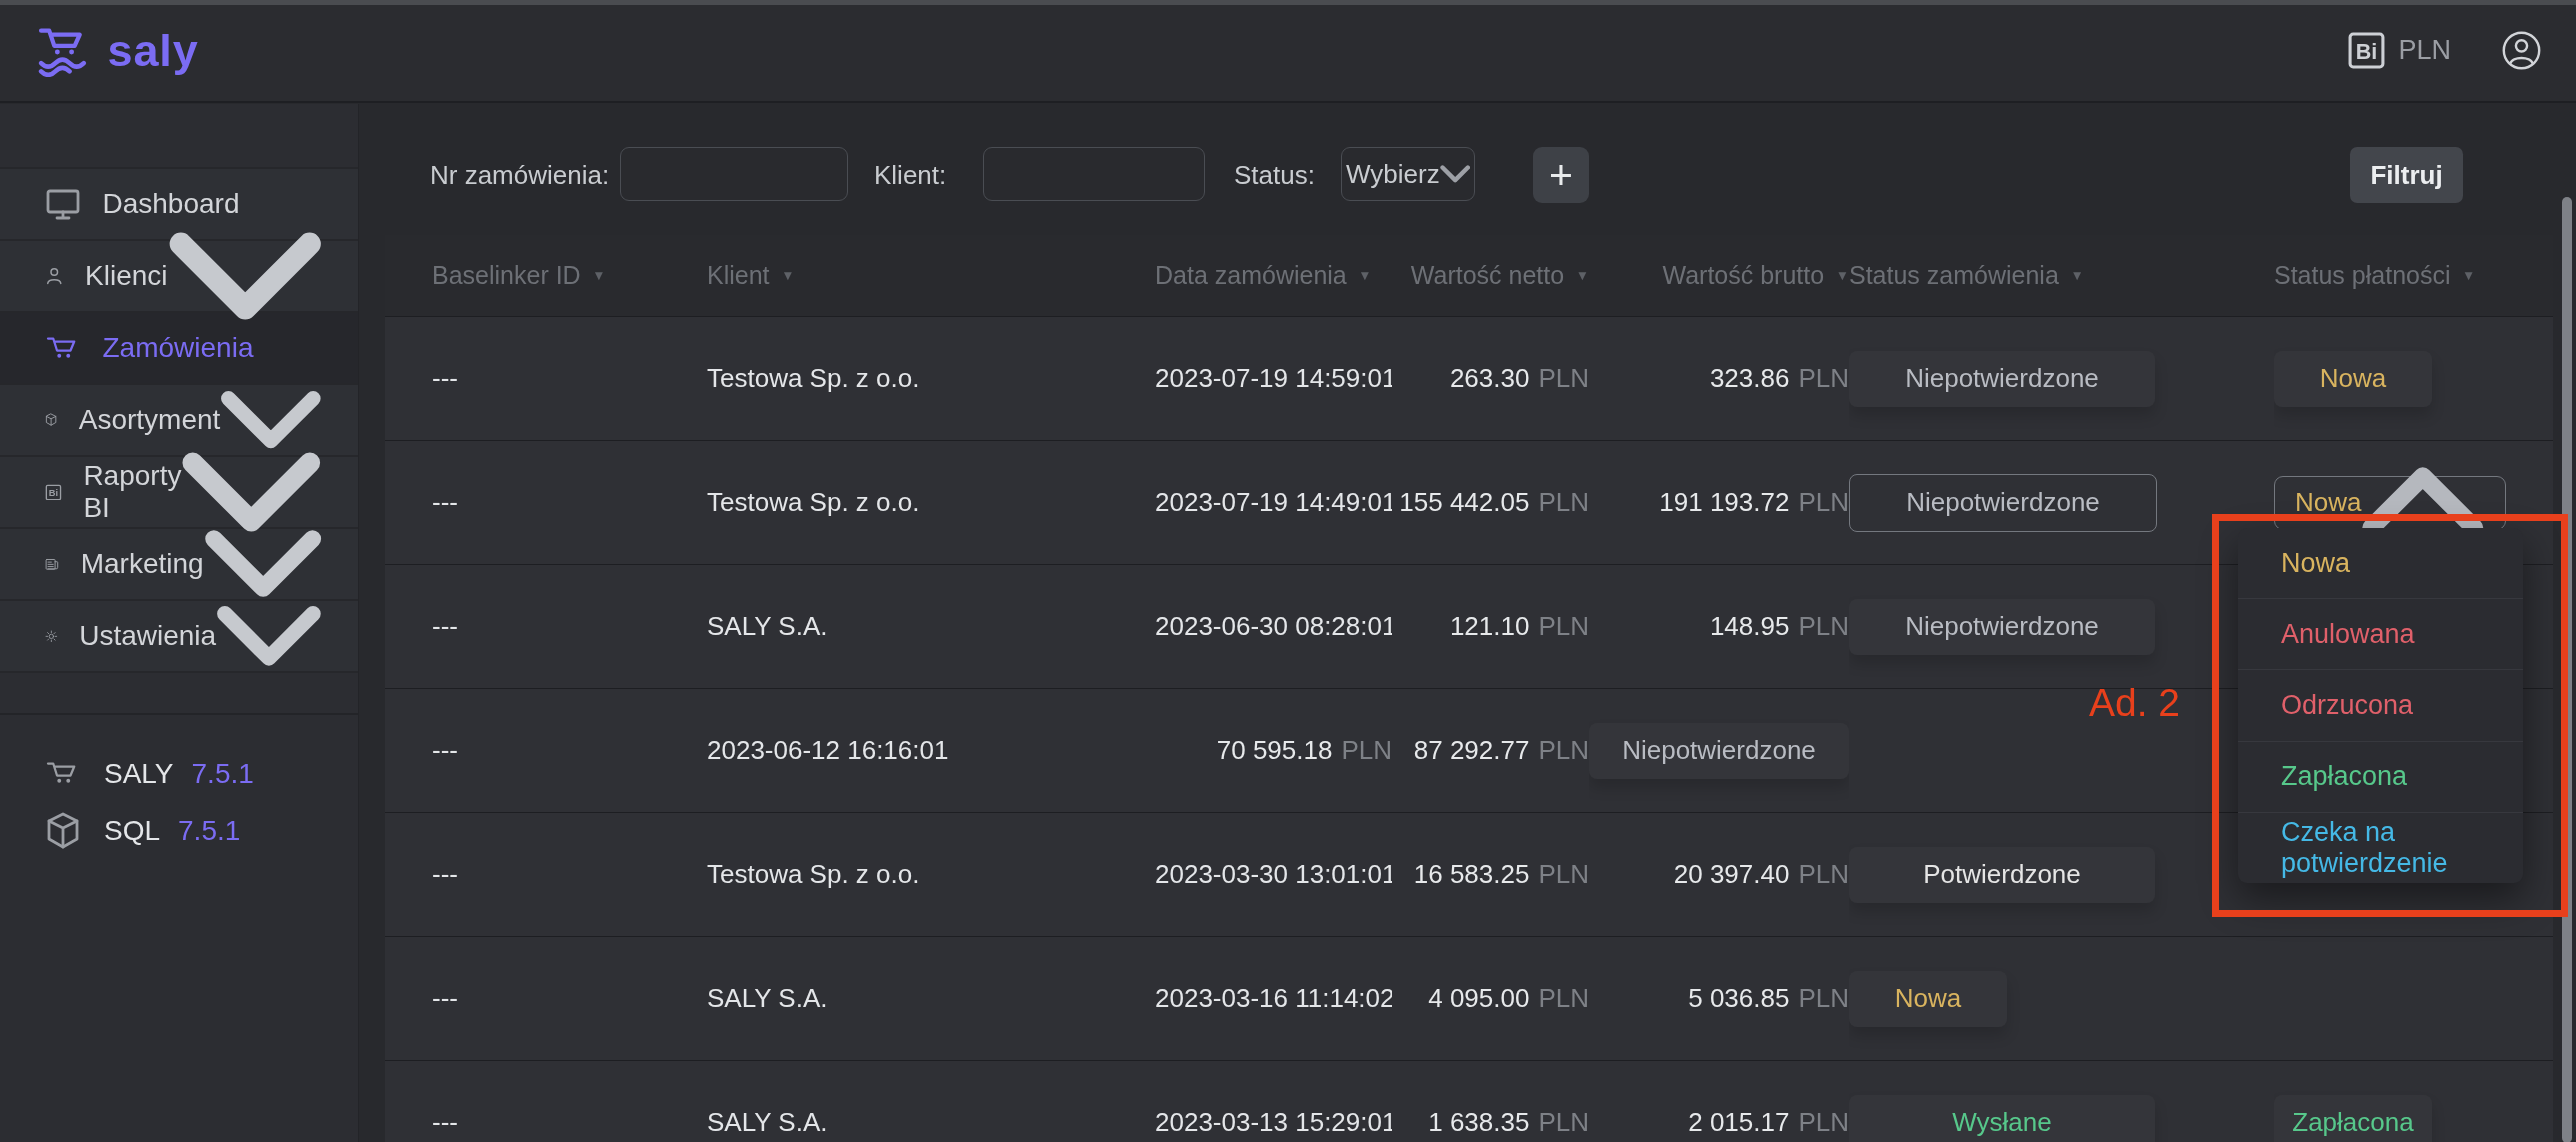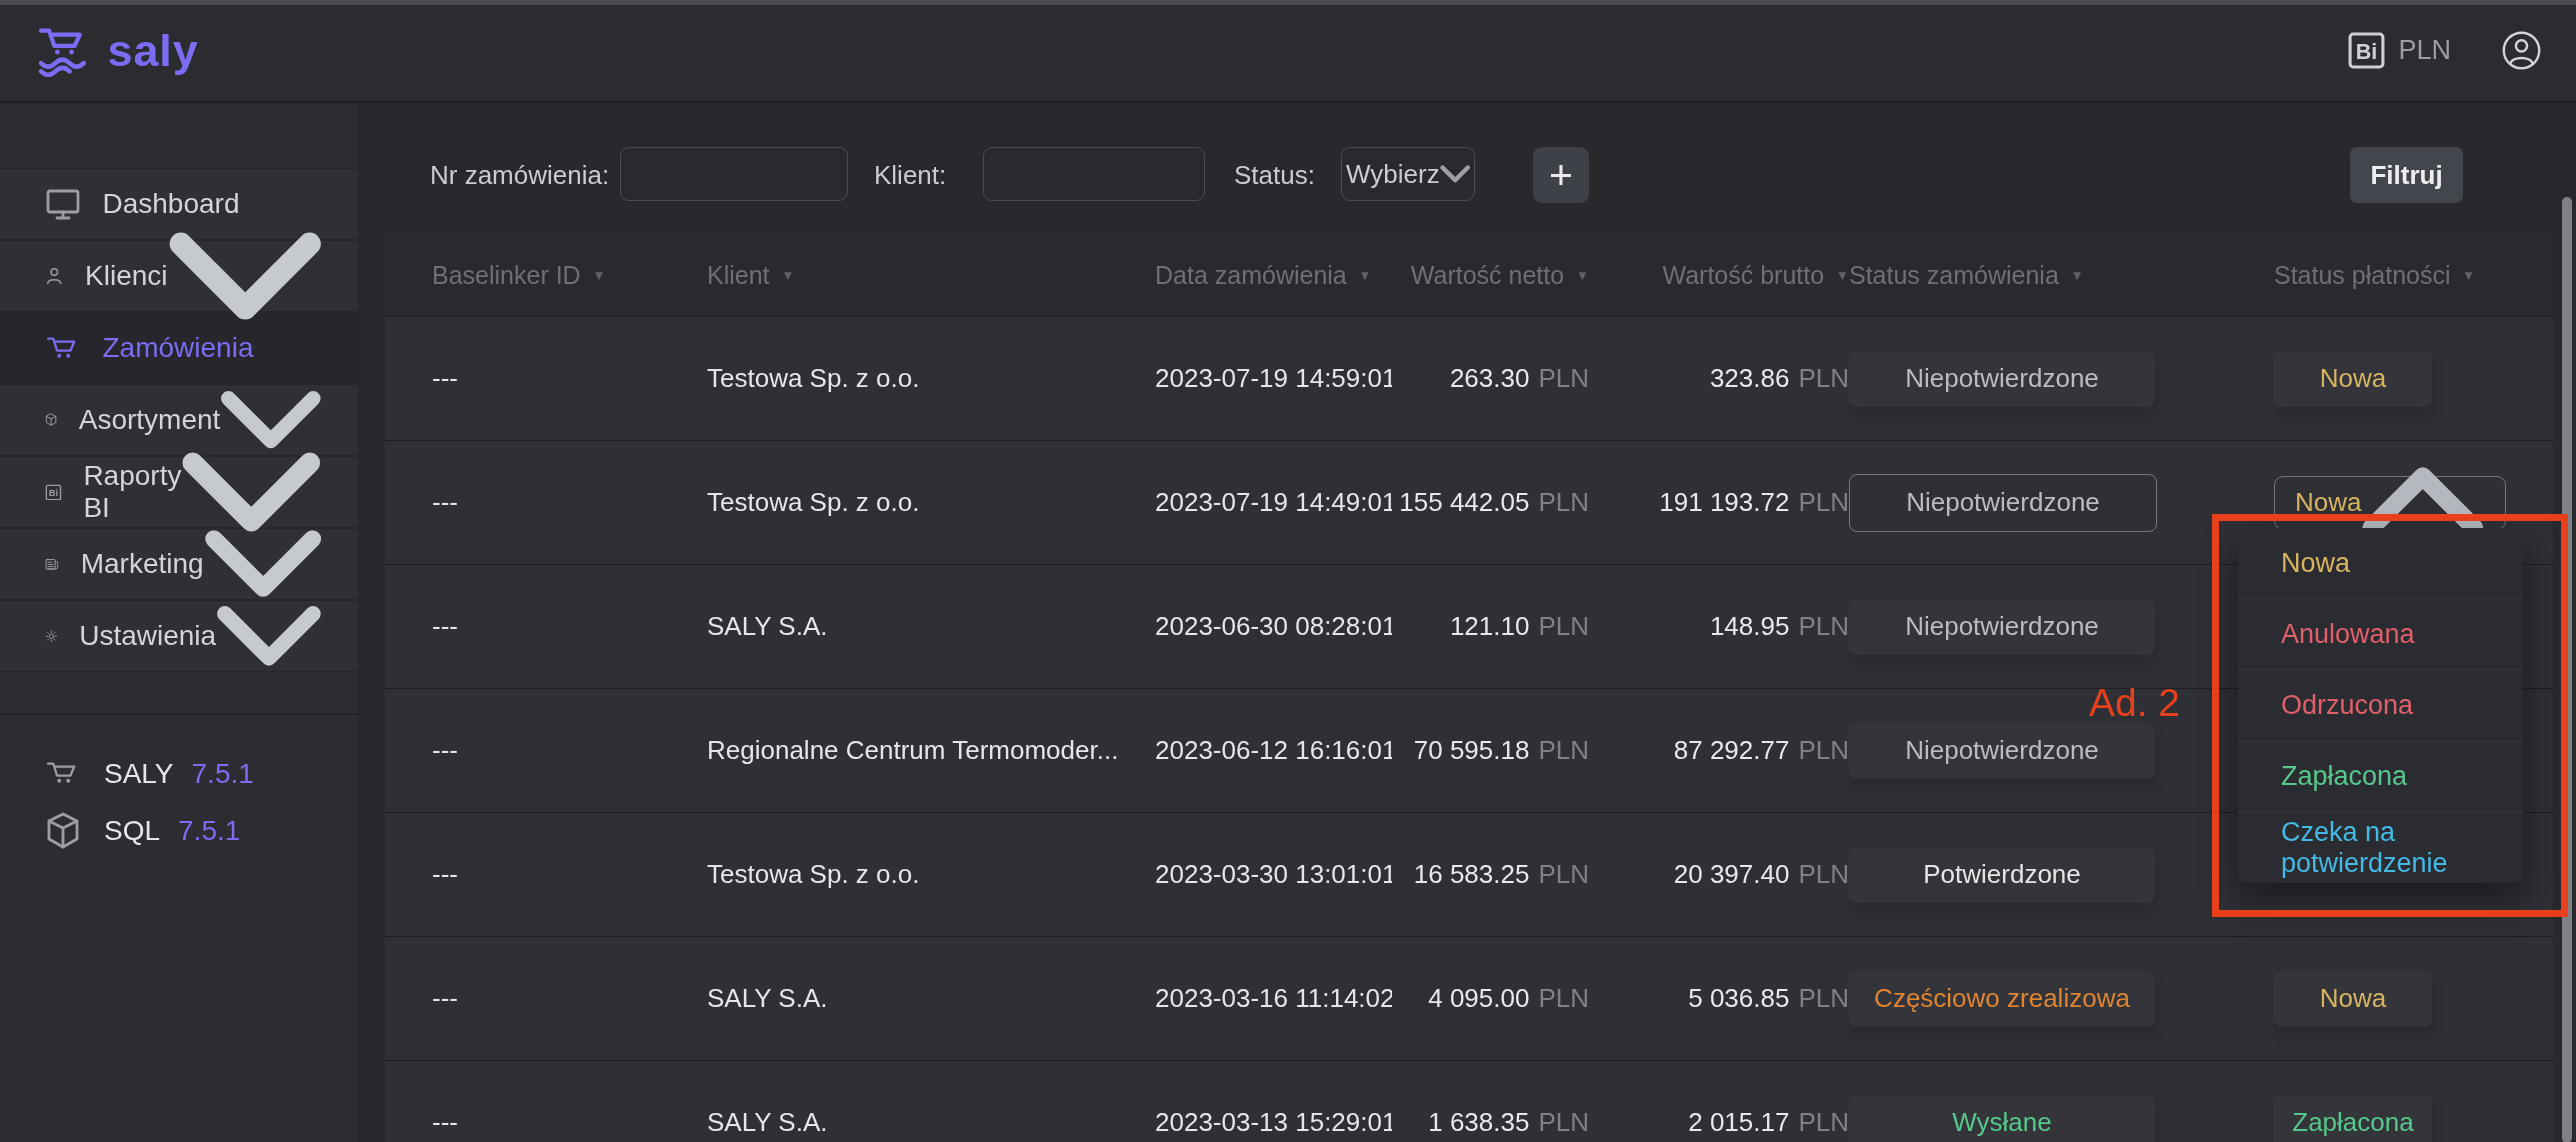--- a/index.html
+++ b/index.html
@@ -391,23 +391,20 @@
             <div class="tcell al-center">
               <div class="status-box w-order chip" style="color: rgb(185, 188, 195);">Niepotwierdzone</div>
             </div>
             <div class="tcell al-center"></div>
           </div>
           <div class="trow">
             <div class="tcell al-left c0">
               <span class="cell-text">---</span>
             </div>
             <div class="tcell al-left">
-              <span class="cell-text">Regionalne Centrum Termomoder...</span>
-            </div>
-            <div class="tcell al-left">
               <span class="cell-text">2023-06-12 16:16:01</span>
             </div>
             <div class="tcell al-right">
               <span class="val">70 595.18</span>
               <span class="cur">PLN</span>
             </div>
             <div class="tcell al-right">
               <span class="val">87 292.77</span>
               <span class="cur">PLN</span>
             </div>
@@ -449,23 +446,20 @@
             <div class="tcell al-left">
               <span class="cell-text">2023-03-16 11:14:02</span>
             </div>
             <div class="tcell al-right">
               <span class="val">4 095.00</span>
               <span class="cur">PLN</span>
             </div>
             <div class="tcell al-right">
               <span class="val">5 036.85</span>
               <span class="cur">PLN</span>
-            </div>
-            <div class="tcell al-center">
-              <div class="status-box w-order chip" style="color: rgb(223, 132, 48);">Częściowo zrealizowa</div>
             </div>
             <div class="tcell al-center">
               <div class="status-box w-pay chip" style="color: rgb(217, 180, 95);">Nowa</div>
             </div>
           </div>
           <div class="trow">
             <div class="tcell al-left c0">
               <span class="cell-text">---</span>
             </div>
             <div class="tcell al-left">

